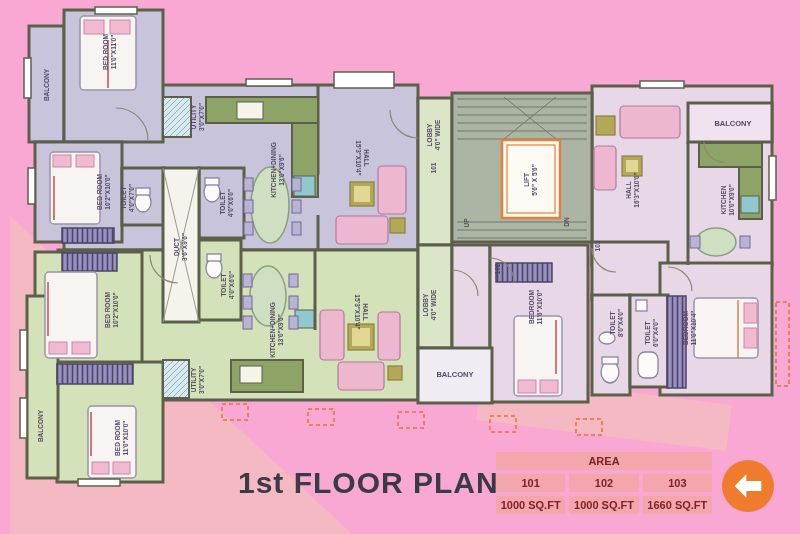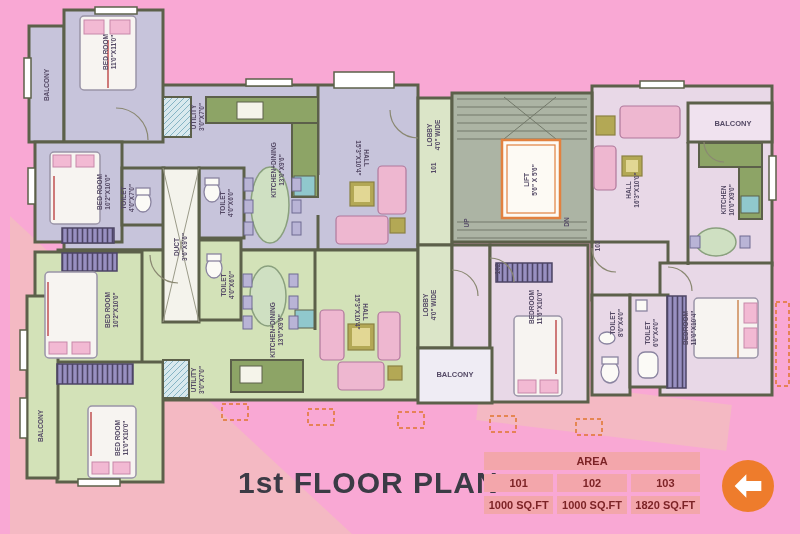--- a/index.html
+++ b/index.html
@@ -5,21 +5,21 @@
   html,body{margin:0;padding:0;background:#fff;}
   #app{position:relative;width:800px;height:534px;overflow:hidden;background:#f9a8d4;
        font-family:"Liberation Sans",sans-serif;}
   #plan-svg{position:absolute;left:0;top:0;}
   .lbl{position:absolute;width:90px;text-align:center;font-size:6.5px;line-height:1.2;
        color:#554a66;font-weight:bold;white-space:pre-line;pointer-events:none;
        transform:translate(-50%,-50%) rotate(var(--r,0deg));}
   .lbl.big{font-size:7.5px;}
   .title{position:absolute;left:238px;top:466px;font-size:30px;font-weight:bold;
          color:#3b3b45;letter-spacing:1px;}
-  .area-table{position:absolute;left:484px;top:452px;width:216px;}
+  .area-table{position:absolute;left:496px;top:452px;width:216px;}
   .area-header{background:#f3a6ab;color:#7c2326;font-weight:bold;font-size:11px;
          text-align:center;padding:3px 0;margin-bottom:4px;}
   .area-row{display:flex;gap:4px;margin-bottom:4px;}
   .area-cell{flex:1;background:#f3a6ab;color:#7c2326;font-weight:bold;font-size:11px;
          text-align:center;padding:3px 0;}
   .back-btn{position:absolute;left:722px;top:460px;width:52px;height:52px;border-radius:50%;
          background:#ee7c2c;display:flex;align-items:center;justify-content:center;cursor:pointer;}
 </style>
 </head>
 <body>
@@ -332,21 +332,21 @@
 <div class="area-table">
   <div class="area-header">AREA</div>
   <div class="area-row">
     <div class="area-cell">101</div>
     <div class="area-cell">102</div>
     <div class="area-cell">103</div>
   </div>
   <div class="area-row">
     <div class="area-cell">1000 SQ.FT</div>
     <div class="area-cell">1000 SQ.FT</div>
-    <div class="area-cell">1820 SQ.FT</div>
+    <div class="area-cell">1660 SQ.FT</div>
   </div>
 </div>
 
 <div class="back-btn">
   <svg width="34" height="30" viewBox="0 0 40 36">
     <path d="M18 4 L4 18 L18 32 L18 24 L36 24 L36 12 L18 12 Z" fill="#ffffff"></path>
   </svg>
 </div>
 
 </div>

